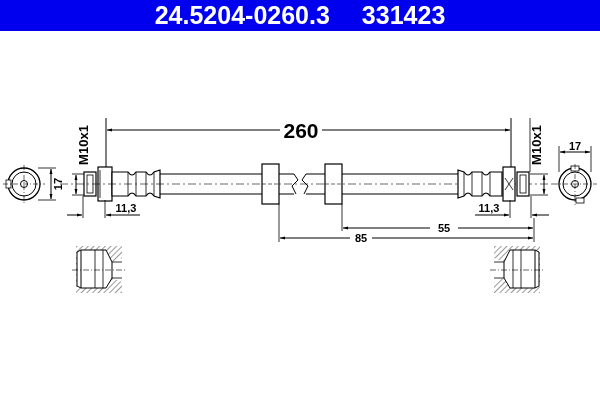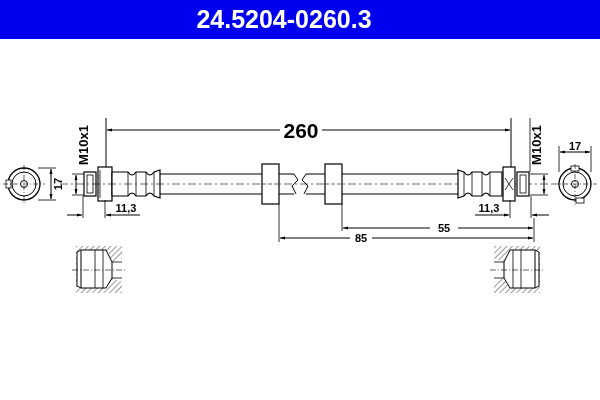--- a/index.html
+++ b/index.html
@@ -1,30 +1,31 @@
 <!DOCTYPE html>
 <html><head>
 <meta charset="utf-8">
 <style>
   html, body { margin:0; padding:0; }
   body { width:600px; height:400px; background:#ffffff; position:relative; overflow:hidden;
          font-family:"Liberation Sans", sans-serif; }
-  .header { position:absolute; left:0; top:0; width:600px; height:39px; background:#0000ee;
+  .header { position:absolute; left:0; top:0; width:600px; height:31px; background:#0000ee;
             display:flex; align-items:center; justify-content:center; }
   .header .t { color:#ffffff; font-weight:bold; font-size:25px; letter-spacing:0px; }
   .header .gap { display:inline-block; width:32px; }
   svg { position:absolute; left:0; top:0; }
   .dim { font-family:"Liberation Sans", sans-serif; font-weight:bold; fill:#000; }
 </style>
 </head>
 <body>
 
 <div class="header">
   <span class="t">24.5204-0260.3</span>
   <span class="gap"></span>
+  <span class="t">331423</span>
 </div>
 
 <svg width="600" height="400" viewBox="0 0 600 400">
   <defs>
     <marker id="arr" viewBox="0 0 10 10" refX="10" refY="5" markerWidth="7" markerHeight="5" orient="auto-start-reverse">
       <path d="M0,2 L10,5 L0,8 z" fill="#000"></path>
     </marker>
     <pattern id="hatch" width="4" height="4" patternUnits="userSpaceOnUse" patternTransform="rotate(45)">
       <line x1="0" y1="0" x2="0" y2="4" stroke="#000" stroke-width="0.8"></line>
     </pattern>

